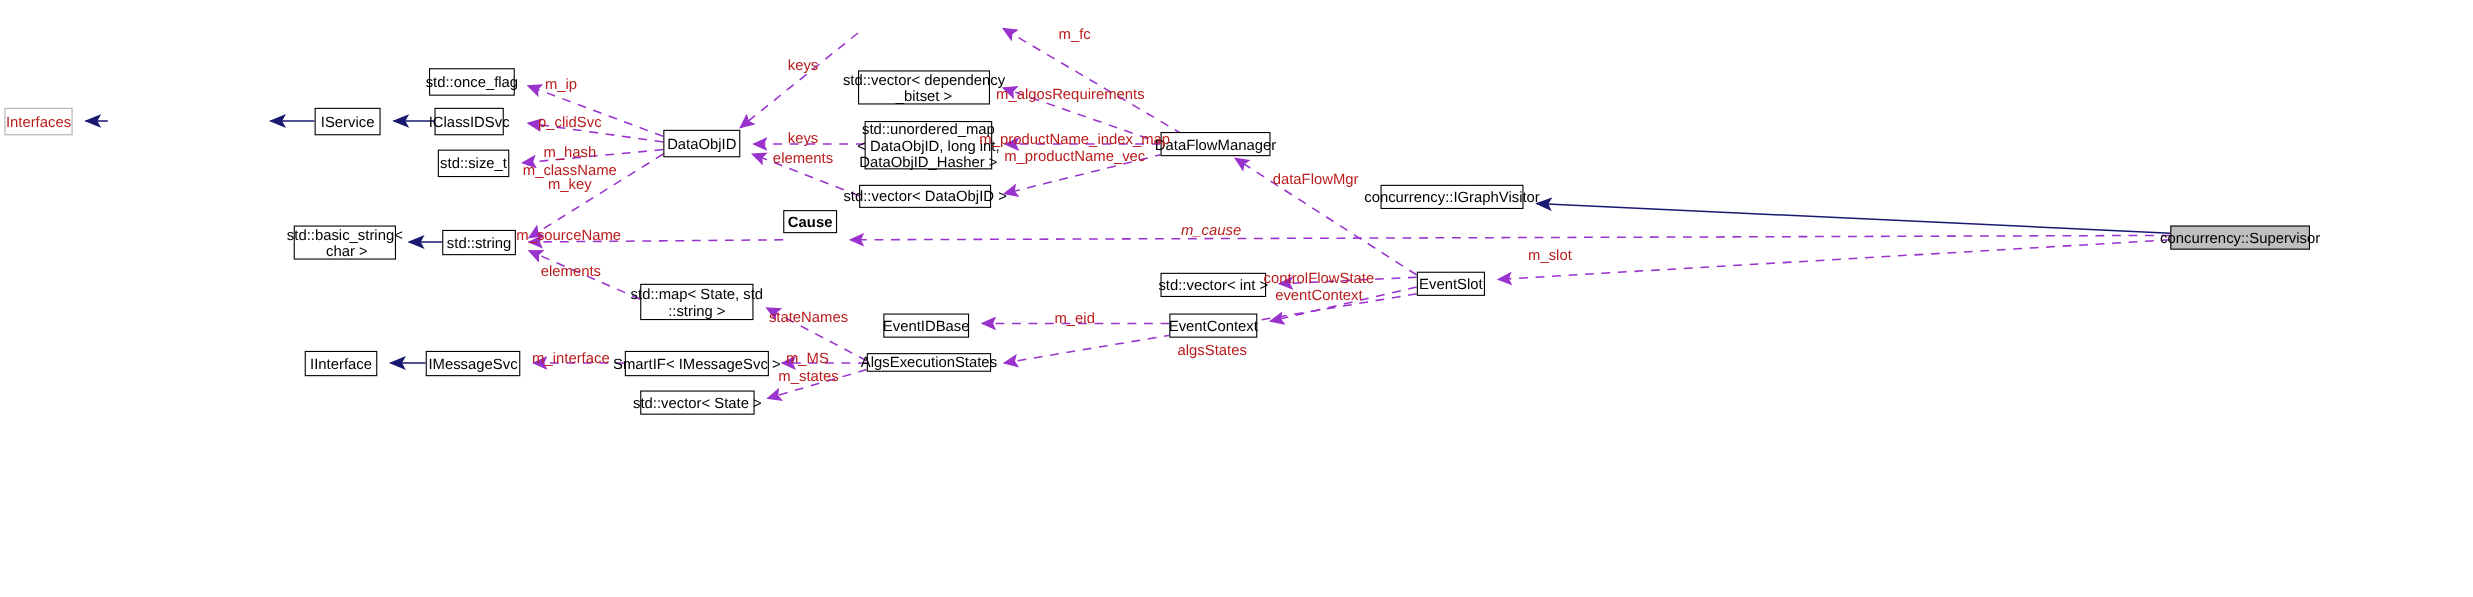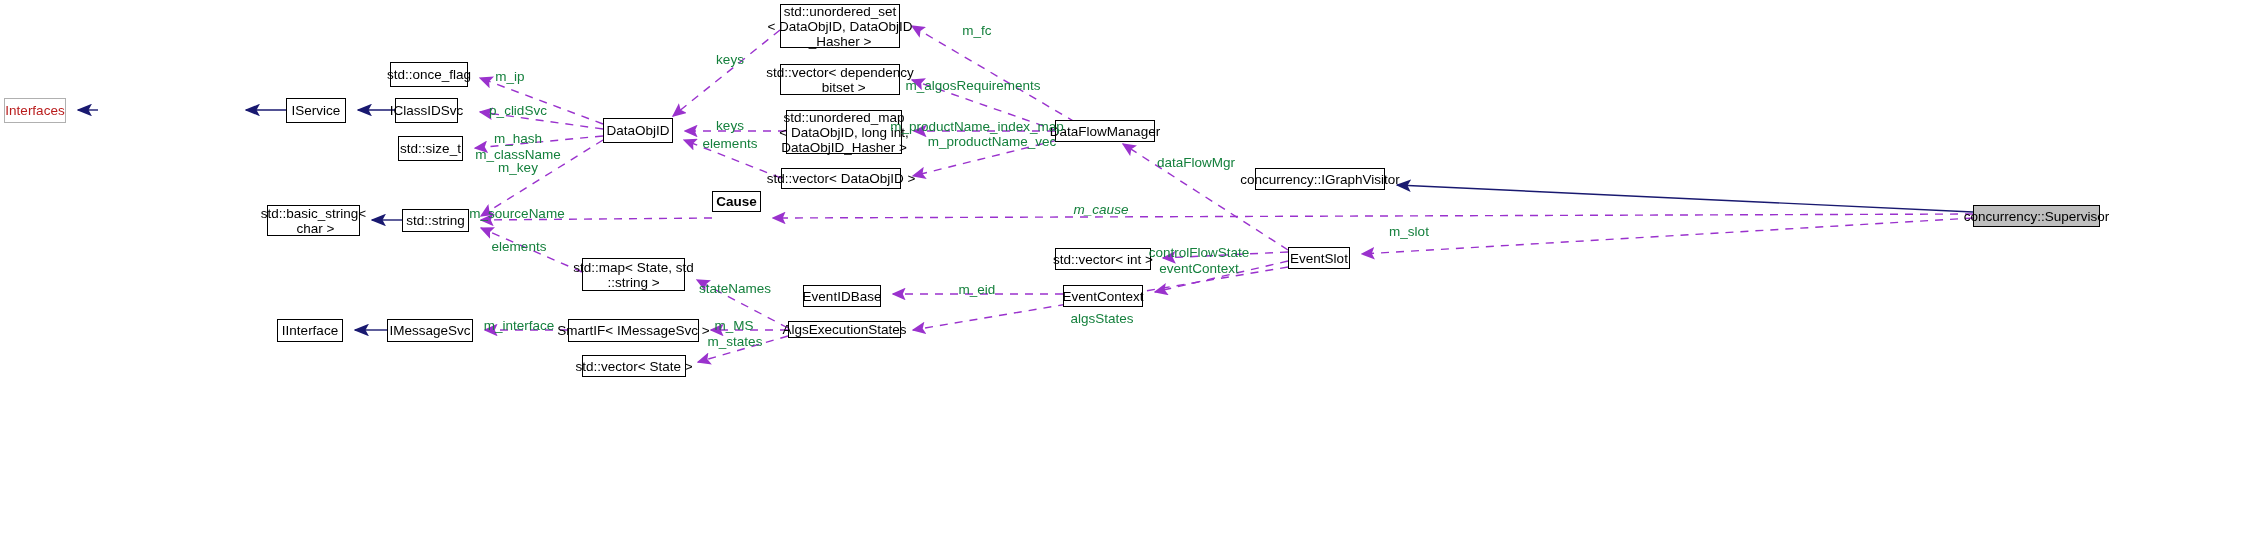--- a/index.html
+++ b/index.html
@@ -43,21 +43,21 @@
     border-color: #000000;
   }
   .node.ghost {
     border-color: #b0b0b0;
     color: #b91c1c;
   }
   .edge-label {
     position: absolute;
     font-size: 13.5px;
     line-height: 15px;
-    color: #15803d;
+    color: #b91c1c;
     white-space: pre;
     text-align: right;
     transform: translateX(-50%);
   }
 </style>
 </head>
 <body>
 
 <div id="canvas">
 
@@ -119,23 +119,20 @@
 
   <div class="node" style="left:398px;top:136px; width:65px;  height:25px;">std::size_t</div>
 
   <div class="node" style="left:603px;top:118px; width:70px;  height:25px;">DataObjID</div>
 
   <div class="node" style="left:267px;top:205px; width:93px;  height:31px;">std::basic_string&lt;
  char &gt;</div>
 
   <div class="node" style="left:402px;top:209px; width:67px;  height:23px;">std::string</div>
 
-  <div class="node" style="left:780px;top:4px;   width:120px; height:44px;">std::unordered_set
-&lt; DataObjID, DataObjID
-_Hasher &gt;</div>
 
   <div class="node" style="left:780px;top:64px;  width:120px; height:31px;">std::vector&lt; dependency
 _bitset &gt;</div>
 
   <div class="node" style="left:786px;top:110px; width:116px; height:44px;">std::unordered_map
 &lt; DataObjID, long int,
 DataObjID_Hasher &gt;</div>
 
   <div class="node" style="left:781px;top:168px; width:120px; height:21px;">std::vector&lt; DataObjID &gt;</div>
 
@@ -168,21 +165,21 @@
 
   <div class="node gray" style="left:1973px;top:205px;width:127px; height:22px;">concurrency::Supervisor</div>
 
   <div class="edge-label" style="left:977px; top:23px;">m_fc</div>
   <div class="edge-label" style="left:730px; top:52px;">keys</div>
   <div class="edge-label" style="left:973px; top:78px;">m_algosRequirements</div>
   <div class="edge-label" style="left:510px; top:69px;">m_ip</div>
   <div class="edge-label" style="left:518px; top:103px;">p_clidSvc</div>
   <div class="edge-label" style="left:730px; top:118px;">keys</div>
   <div class="edge-label" style="left:977px; top:119px;">m_productName_index_map</div>
-  <div class="edge-label" style="left:977px; top:134px;margin-left:15px;">m_productName_vec</div>
+  <div class="edge-label" style="left:977px; top:134px;">m_productName_vec</div>
   <div class="edge-label" style="left:518px; top:131px;">m_hash</div>
   <div class="edge-label" style="left:730px; top:136px;">elements</div>
   <div class="edge-label" style="left:518px; top:147px;">m_className</div>
   <div class="edge-label" style="left:518px; top:160px;">m_key</div>
   <div class="edge-label" style="left:1196px;top:155px;">dataFlowMgr</div>
   <div class="edge-label" style="left:517px; top:206px;">m_sourceName</div>
   <div class="edge-label" style="left:1101px;top:202px;font-style:italic;">m_cause</div>
   <div class="edge-label" style="left:1409px;top:224px;">m_slot</div>
   <div class="edge-label" style="left:1199px;top:245px;">controlFlowState</div>
   <div class="edge-label" style="left:519px; top:239px;">elements</div>

